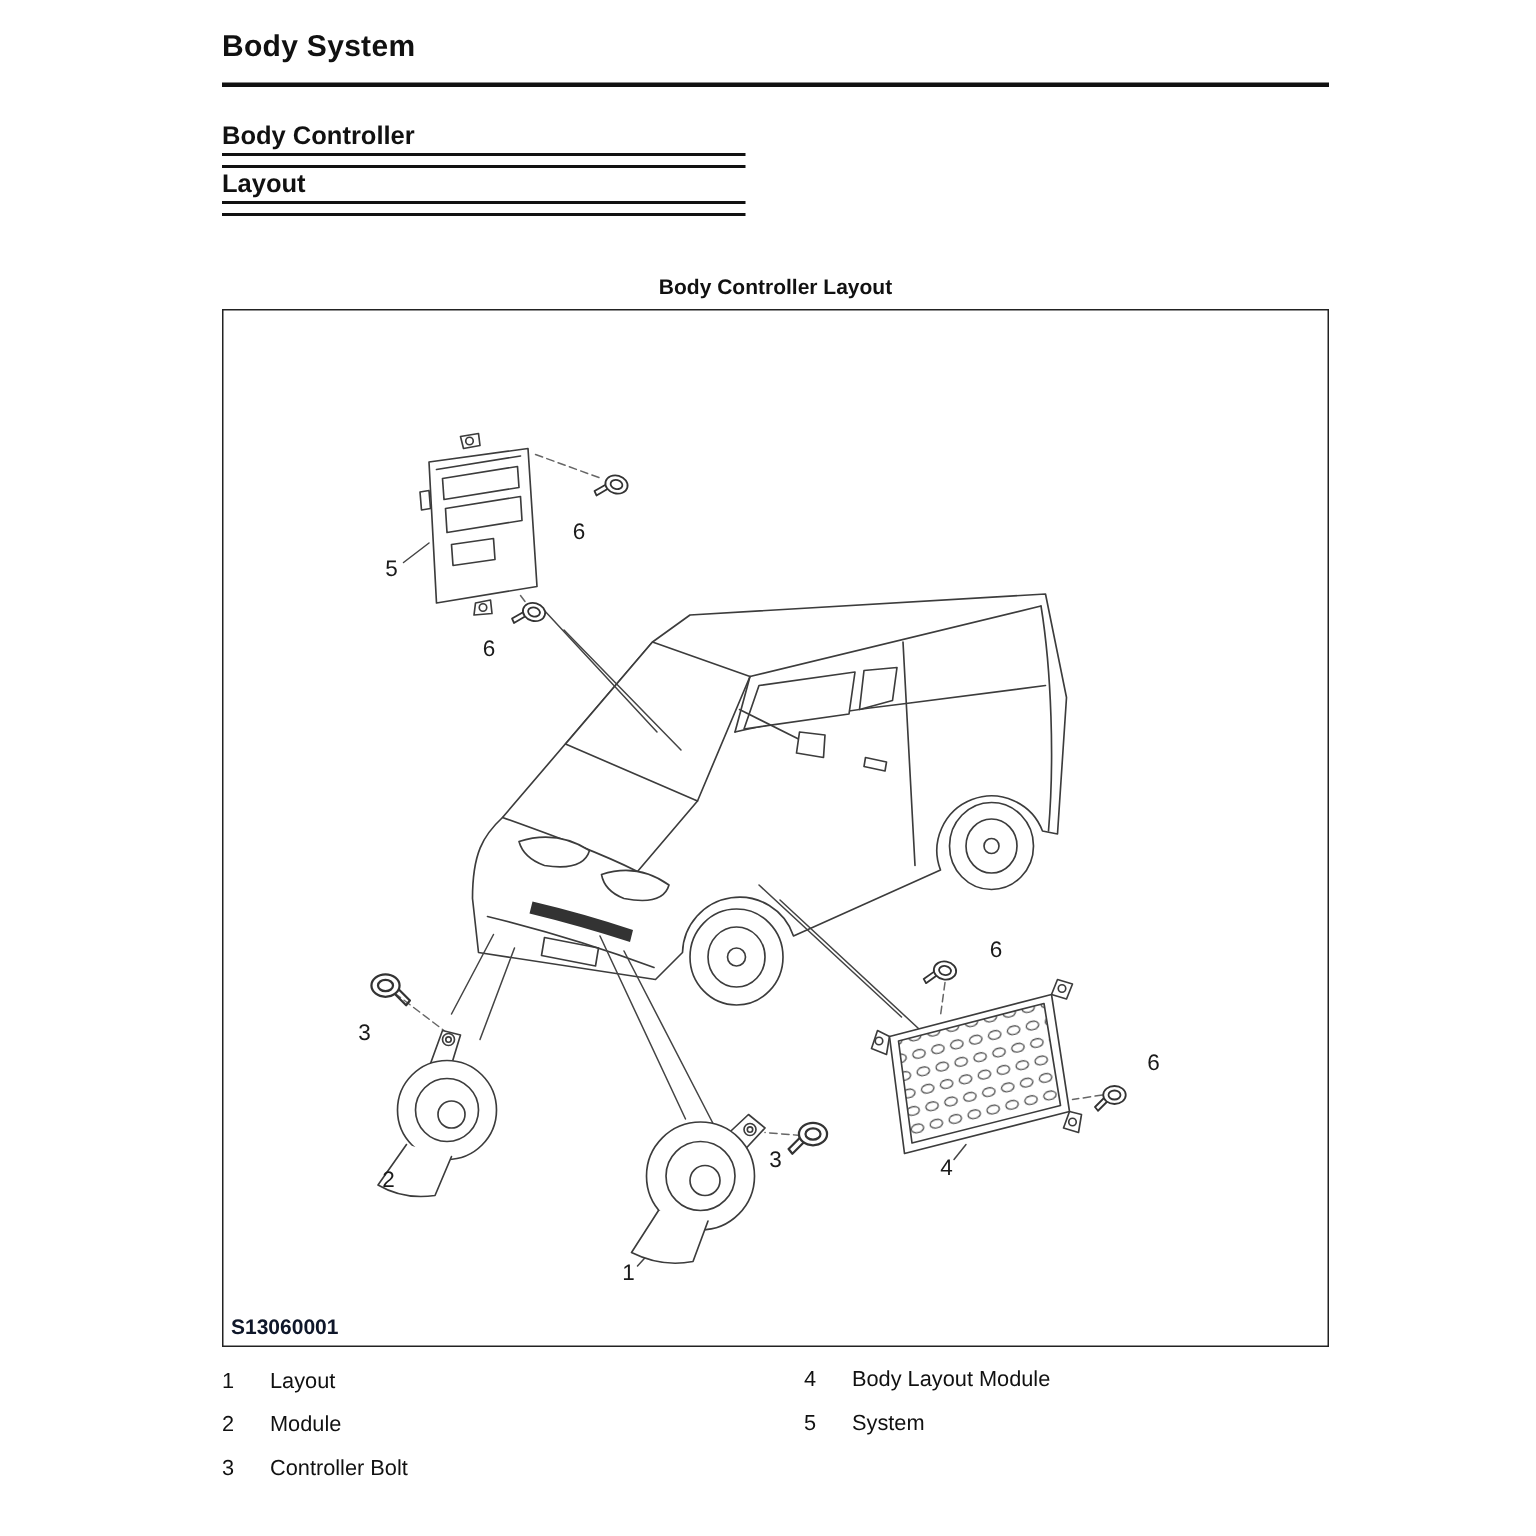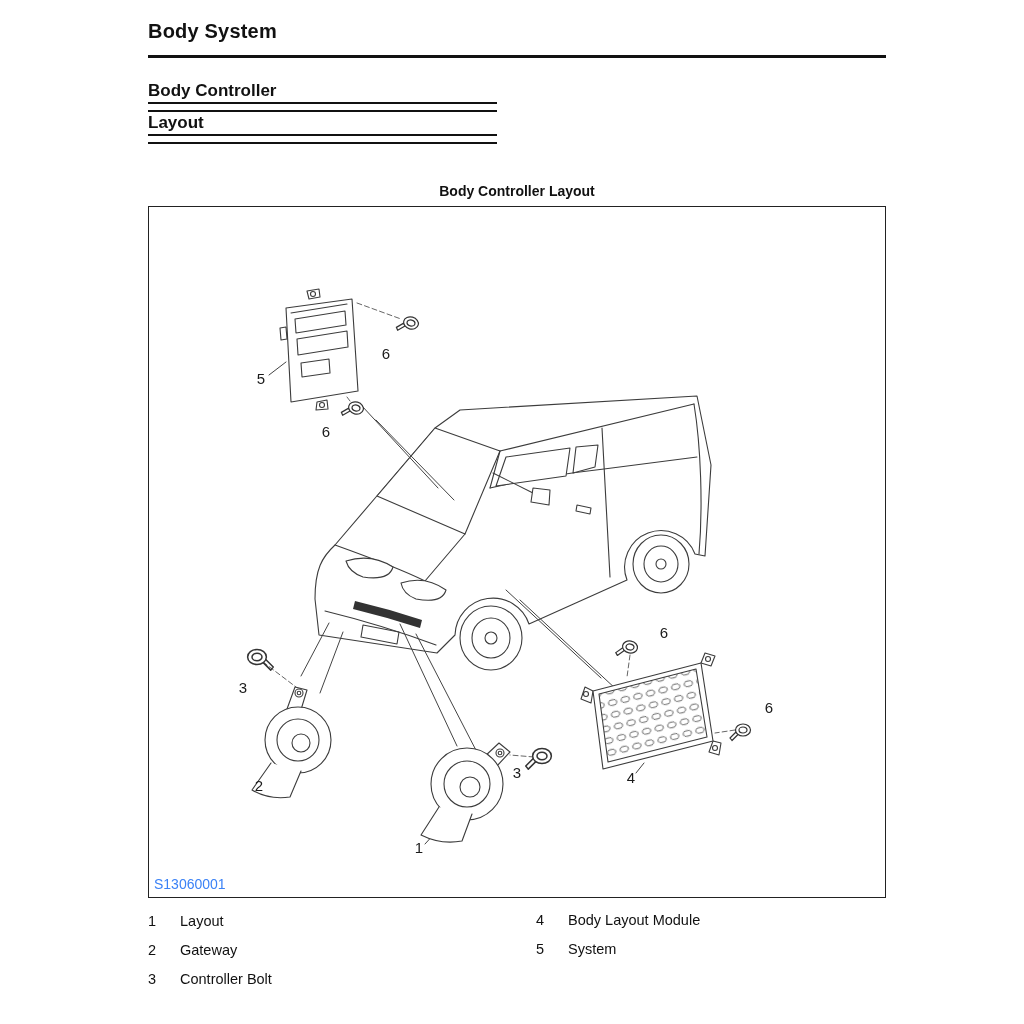--- a/index.html
+++ b/index.html
@@ -11,21 +11,21 @@
   .h2{position:absolute;left:148px;font-size:17px;font-weight:bold;}
   .h2-bc{top:81px;text-align:right;}
   .h2-layout{top:113px;}
   .rule-bc1{top:102px;left:148px;width:349px;height:2px;}
   .rule-bc2{top:110px;left:148px;width:349px;height:2px;}
   .rule-ly1{top:134px;left:148px;width:349px;height:2px;}
   .rule-ly2{top:142px;left:148px;width:349px;height:2px;}
   .fig-title{position:absolute;top:148px;left:148px;width:738px;text-align:center;font-size:14px;font-weight:bold;margin-top:35px;}
   .fig-box{position:absolute;top:206px;left:148px;width:736px;height:690px;border:1.5px solid #222;background:#fff;}
   .fig-box svg{position:absolute;inset:0;}
-  .fig-code{position:absolute;left:5px;bottom:5px;font-size:14px;color:#3b82f6;}
+  .fig-code{position:absolute;left:5px;bottom:5px;font-size:14px;color:#0f172a;font-weight:bold;}
   .legend{position:absolute;top:913px;left:148px;width:738px;font-size:14.5px;}
   .lrow{position:absolute;white-space:nowrap;}
   .lnum{display:inline-block;width:32px;}
   svg text{font-size:15px;fill:#1a1a1a;font-family:"Liberation Sans",sans-serif;}
 </style>
 </head>
 <body>
 
 <div class="page">
 
@@ -180,21 +180,21 @@
       </g>
     </svg>
     <div class="fig-code">S13060001</div>
   </div>
 
   <div class="legend">
     <div class="lrow" style="left:0;top:0">
       <span class="lnum">1</span><span>Layout</span>
     </div>
     <div class="lrow" style="left:0;top:29px">
-      <span class="lnum">2</span><span>Gateway</span>
+      <span class="lnum">2</span><span>Module</span>
     </div>
     <div class="lrow" style="left:0;top:58px">
       <span class="lnum">3</span><span>Controller Bolt</span>
     </div>
     <div class="lrow" style="left:388px;top:-1px">
       <span class="lnum">4</span><span>Body Layout Module</span>
     </div>
     <div class="lrow" style="left:388px;top:28px">
       <span class="lnum">5</span><span>System</span>
     </div>

